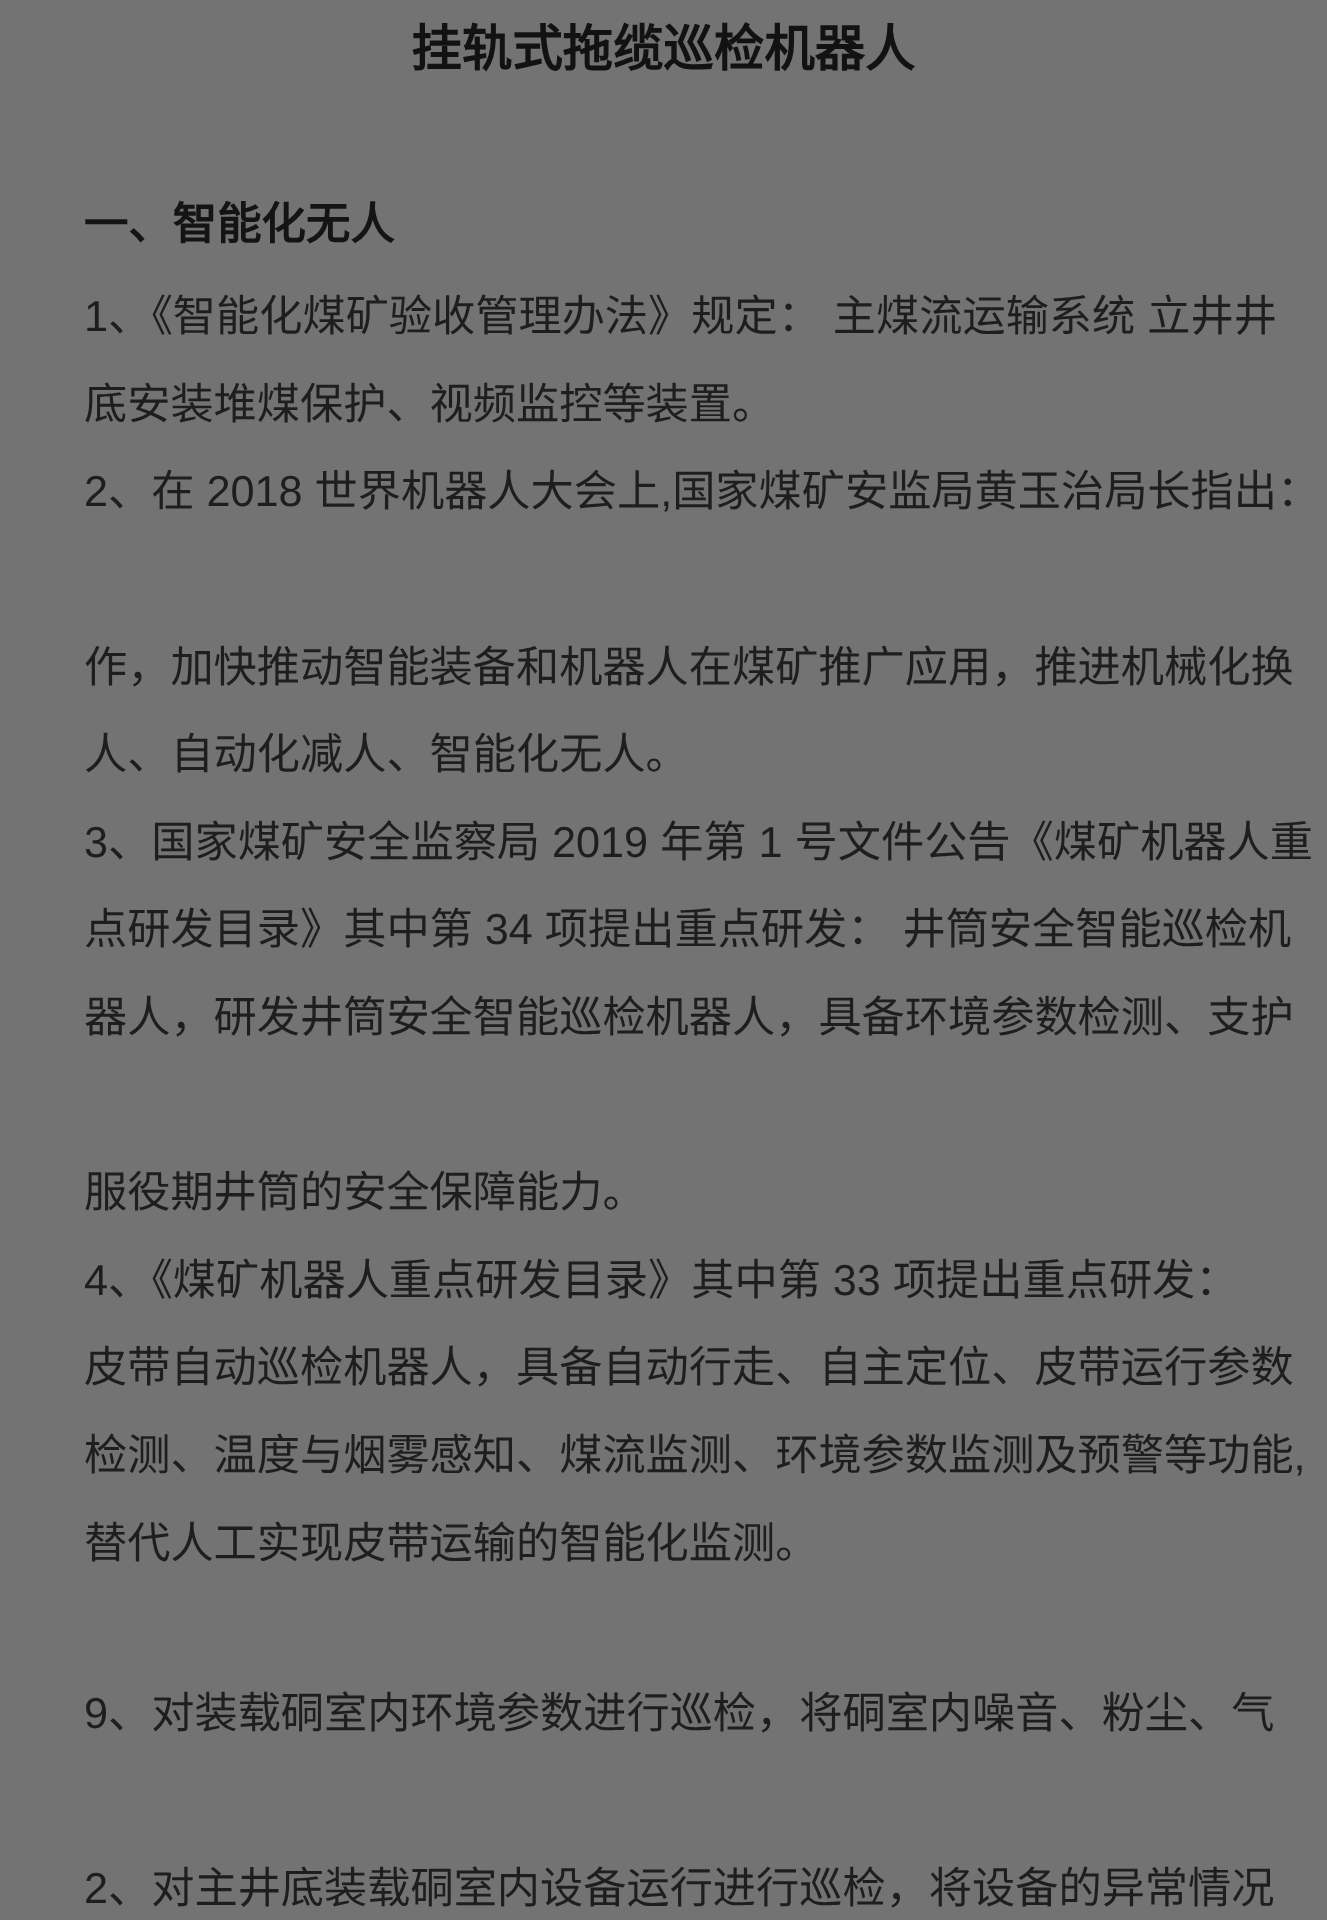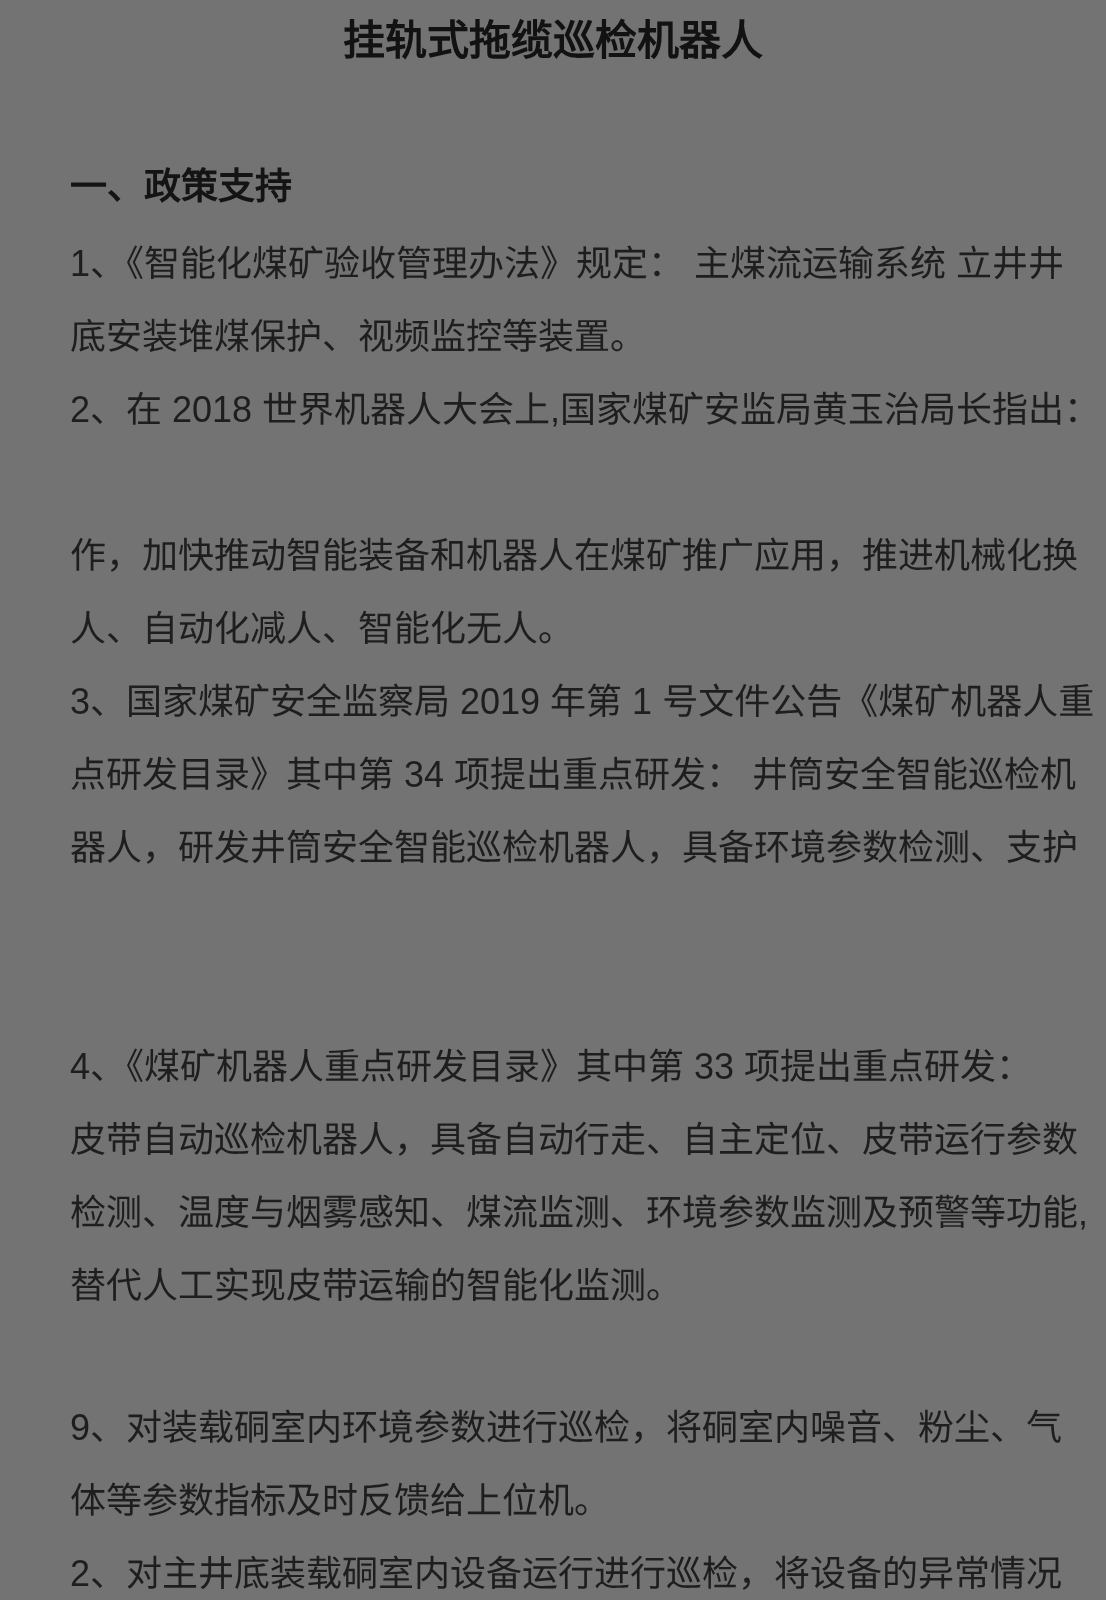--- a/index.html
+++ b/index.html
@@ -49,37 +49,37 @@
     white-space: nowrap;
   }
 </style>
 </head>
 <body>
 
 <div class="page">
 
   <div class="doc-title">挂轨式拖缆巡检机器人</div>
 
-  <div class="heading" style="top:164px">一、政策支持</div>
+  <div class="heading" style="top:164px">一、智能化无人</div>
 
   <div class="bodyline" style="top:240px">1、《智能化煤矿验收管理办法》规定： 主煤流运输系统 立井井</div>
   <div class="bodyline" style="top:313px">底安装堆煤保护、视频监控等装置。</div>
 
   <div class="bodyline" style="top:386px">2、在 2018 世界机器人大会上,国家煤矿安监局黄玉治局长指出：</div>
   <div class="bodyline" style="top:532px">作，加快推动智能装备和机器人在煤矿推广应用，推进机械化换</div>
   <div class="bodyline" style="top:605px">人、自动化减人、智能化无人。</div>
 
   <div class="bodyline" style="top:678px">3、国家煤矿安全监察局 2019 年第 1 号文件公告《煤矿机器人重</div>
   <div class="bodyline" style="top:751px">点研发目录》其中第 34 项提出重点研发： 井筒安全智能巡检机</div>
   <div class="bodyline" style="top:824px">器人，研发井筒安全智能巡检机器人，具备环境参数检测、支护</div>
+  <div class="bodyline" style="top:970px">服役期井筒的安全保障能力。</div>
 
   <div class="bodyline" style="top:1043px">4、《煤矿机器人重点研发目录》其中第 33 项提出重点研发：</div>
   <div class="bodyline" style="top:1189px">检测、温度与烟雾感知、煤流监测、环境参数监测及预警等功能,</div>
   <div class="bodyline" style="top:1116px">皮带自动巡检机器人，具备自动行走、自主定位、皮带运行参数</div>
   <div class="bodyline" style="top:1262px">替代人工实现皮带运输的智能化监测。</div>
 
 
   <div class="bodyline" style="top:1404px">9、对装载硐室内环境参数进行巡检，将硐室内噪音、粉尘、气</div>
-  <div class="bodyline" style="top:1477px">体等参数指标及时反馈给上位机。</div>
 
   <div class="bodyline" style="top:1550px">2、对主井底装载硐室内设备运行进行巡检，将设备的异常情况</div>
 
 </div>
 
 </body></html>

